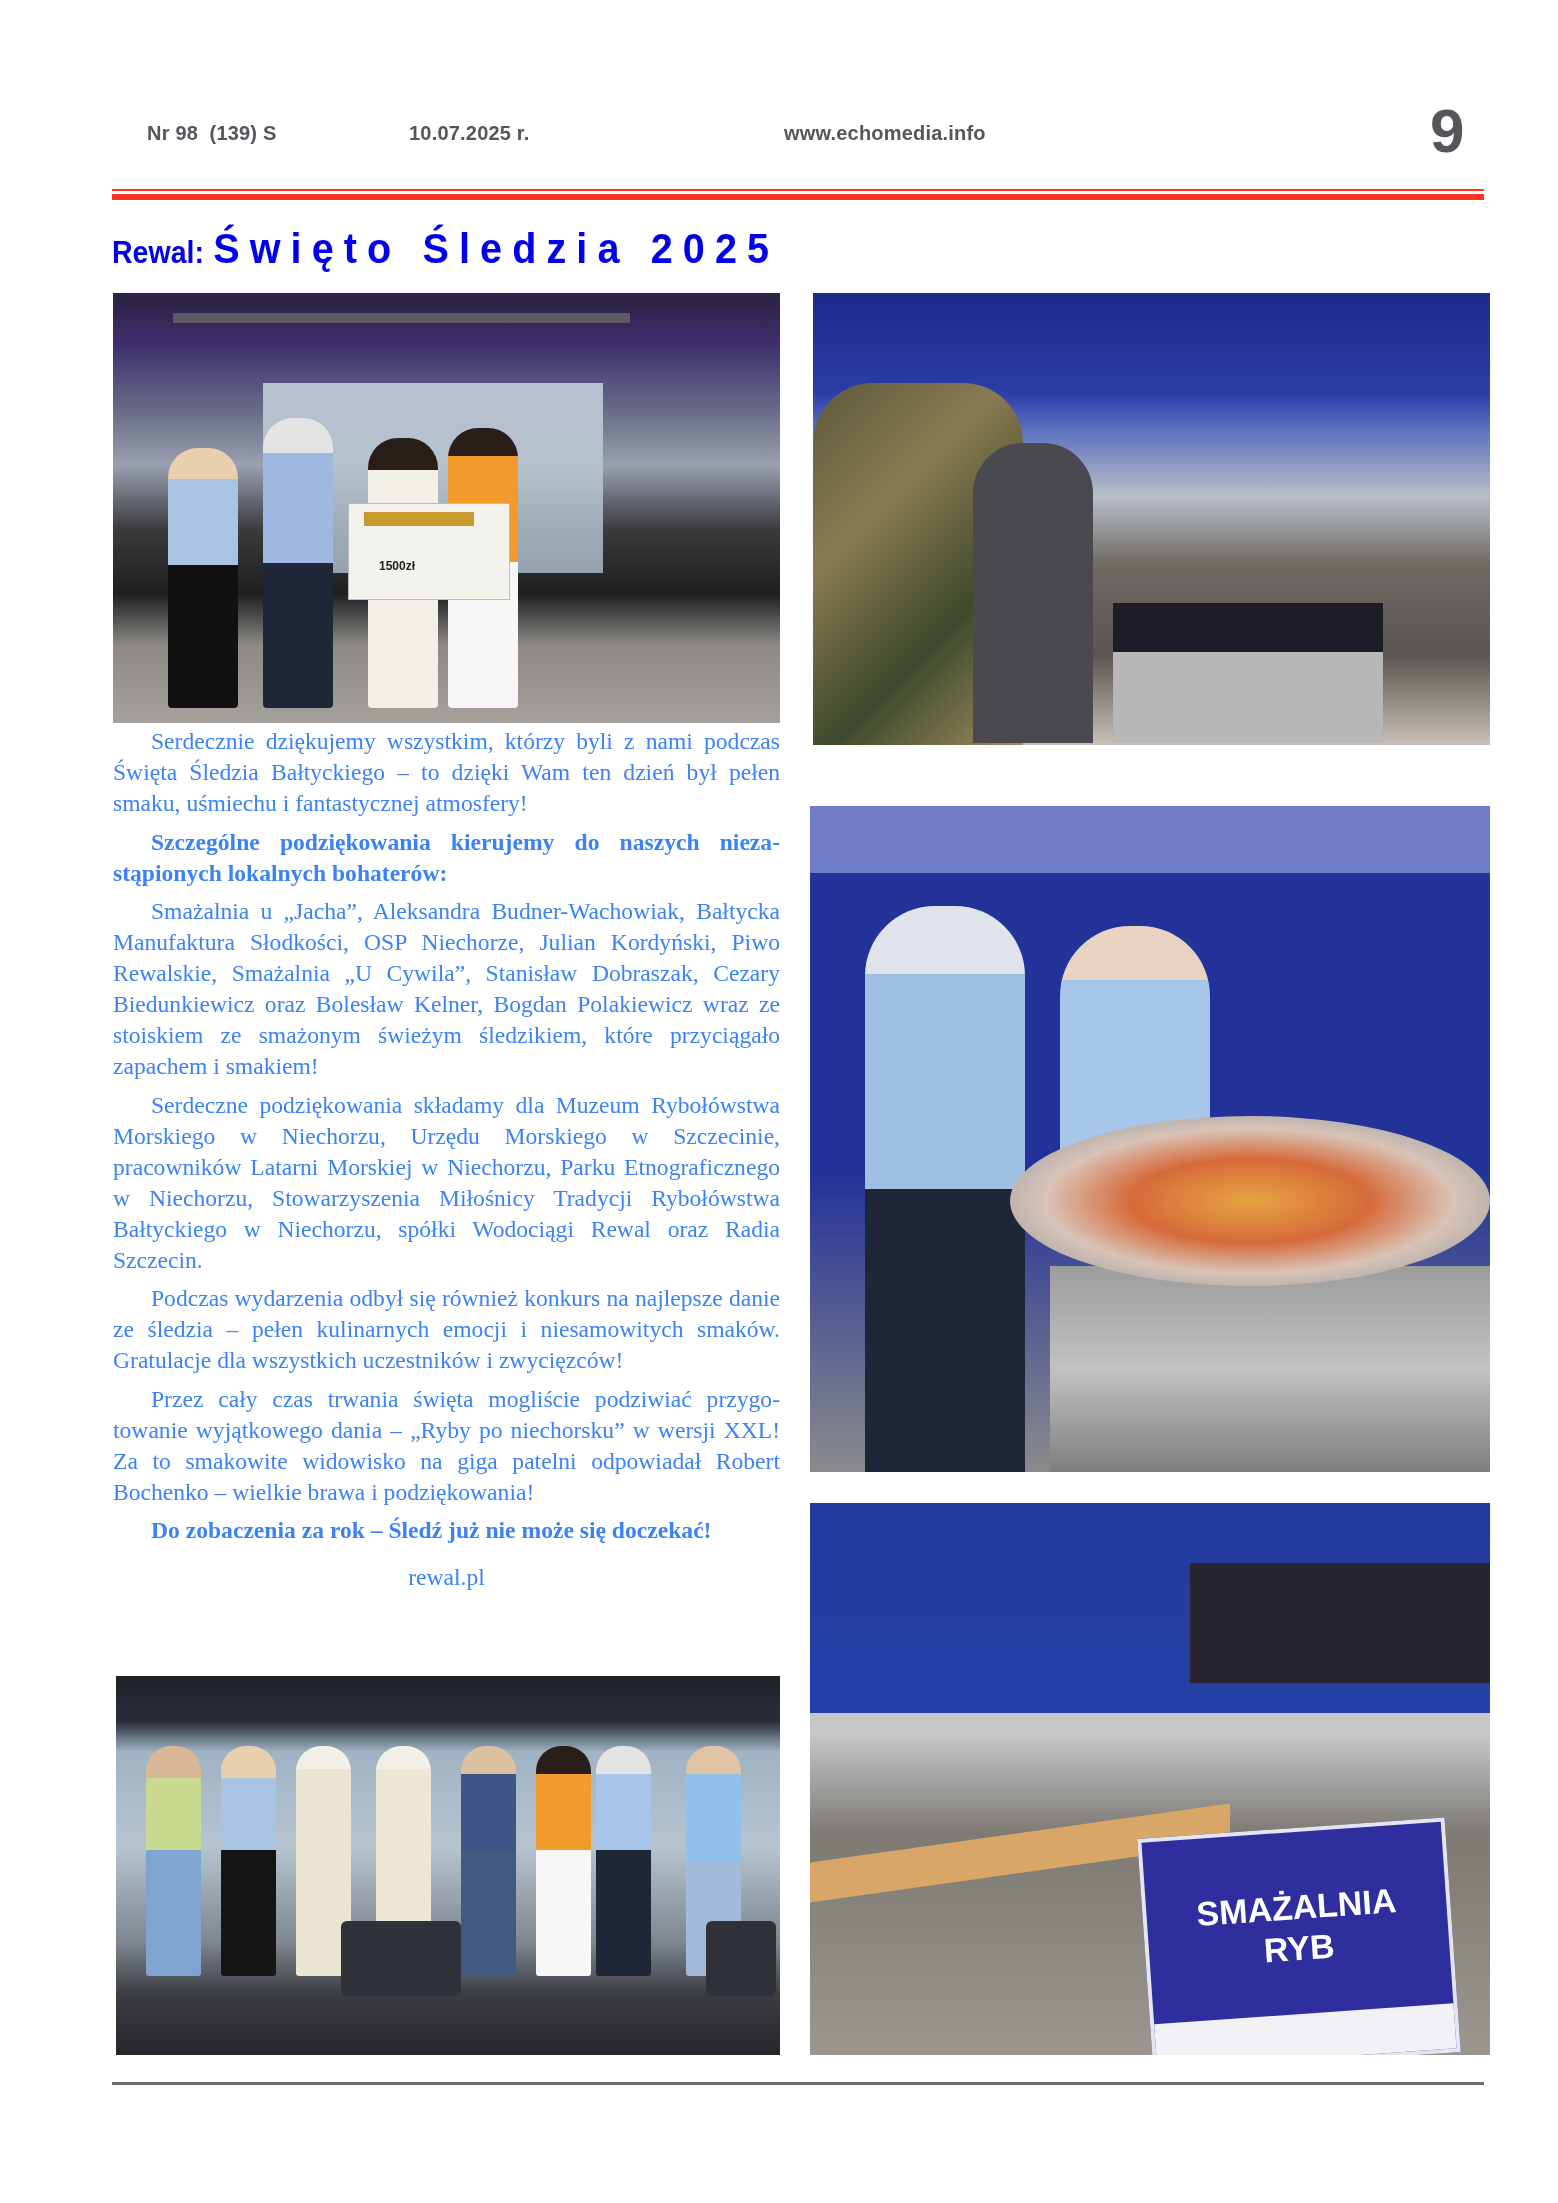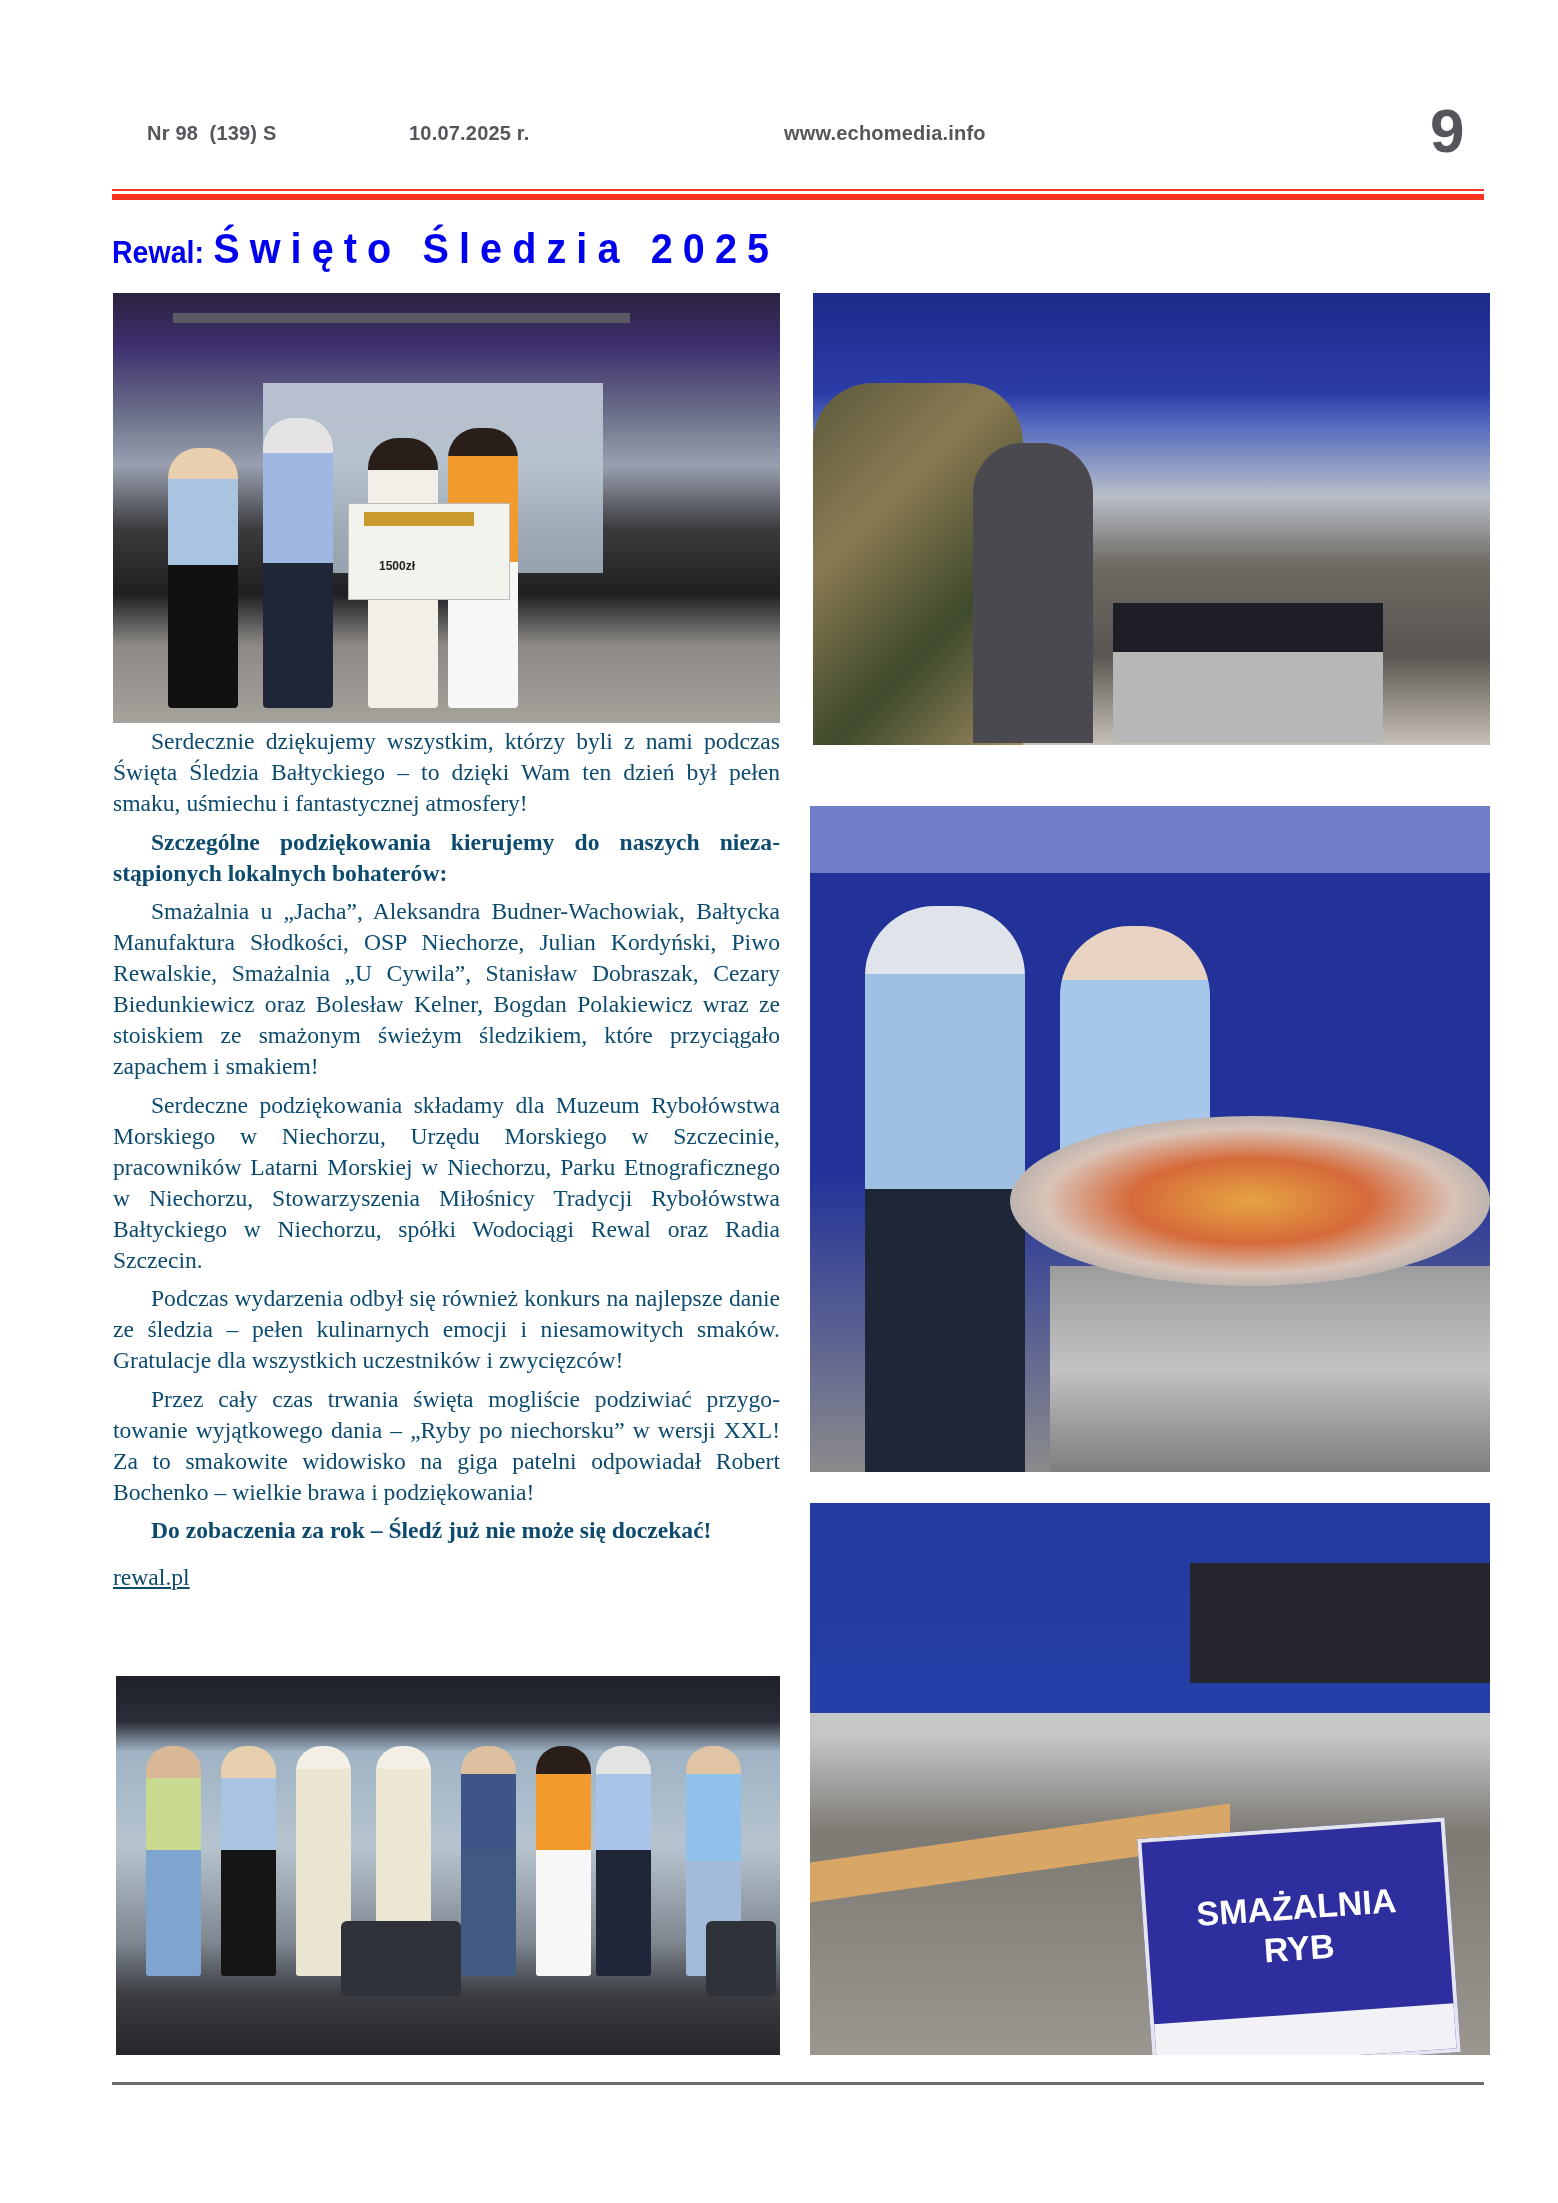--- a/index.html
+++ b/index.html
@@ -48,24 +48,24 @@
 
   
   #p5 { left: 810px; top: 1503px; width: 680px; height: 552px;
         background: linear-gradient(180deg, #233aa0 0%, #2440a8 38%, #c4c6c8 38%, #c4c6c8 42%, #7d7973 60%, #9b9690 100%); }
   #p5 .tent2 { position:absolute; left:380px; top:60px; width:300px; height:120px; background:#27252d; }
   #p5 .table { position:absolute; left:0; top:330px; width:420px; height:40px; background:#d8a666; transform: skewY(-8deg); }
   #p5 .sign { position:absolute; left:335px; top:325px; width:300px; height:227px; background:#2e2e9e; border:4px solid #e5e5ef; transform: rotate(-4deg); }
   #p5 .sign .lbl { left: 0; right: 0; top: 55px; font-size: 34px; line-height: 1.2; }
   #p5 .sign .white { position:absolute; left:0; right:0; bottom:0; height:45px; background:#f1f1f6; }
 
-  .article { position: absolute; left: 113px; top: 726px; width: 667px; color: #0c4a6e; font-size: 23.6px; line-height: 31px; text-align: justify; hyphens: manual; }
+  .article { position: absolute; left: 113px; top: 726px; width: 667px; color: #3b82f6; font-size: 23.6px; line-height: 31px; text-align: justify; hyphens: manual; }
   .article p { margin: 0 0 7.5px 0; text-indent: 38px; }
   .article p.bold { font-weight: bold; }
-  .article p.src { text-align: left; text-indent: 0; margin-top: 16px; text-decoration: underline; }
+  .article p.src { text-align: center; text-indent: 0; margin-top: 16px; }
 
   .rule-bottom { position: absolute; left: 112px; width: 1372px; top: 2082px; height: 3px; background: #6c6c72; }
 </style>
 </head>
 <body>
 
 <div class="hdr" style="left:147px;text-align:right;">Nr 98  (139) S</div>
 <div class="hdr" style="left:409px;">10.07.2025 r.</div>
 <div class="hdr" style="left:784px;">www.echomedia.info</div>
 <div class="page-num">9</div>

